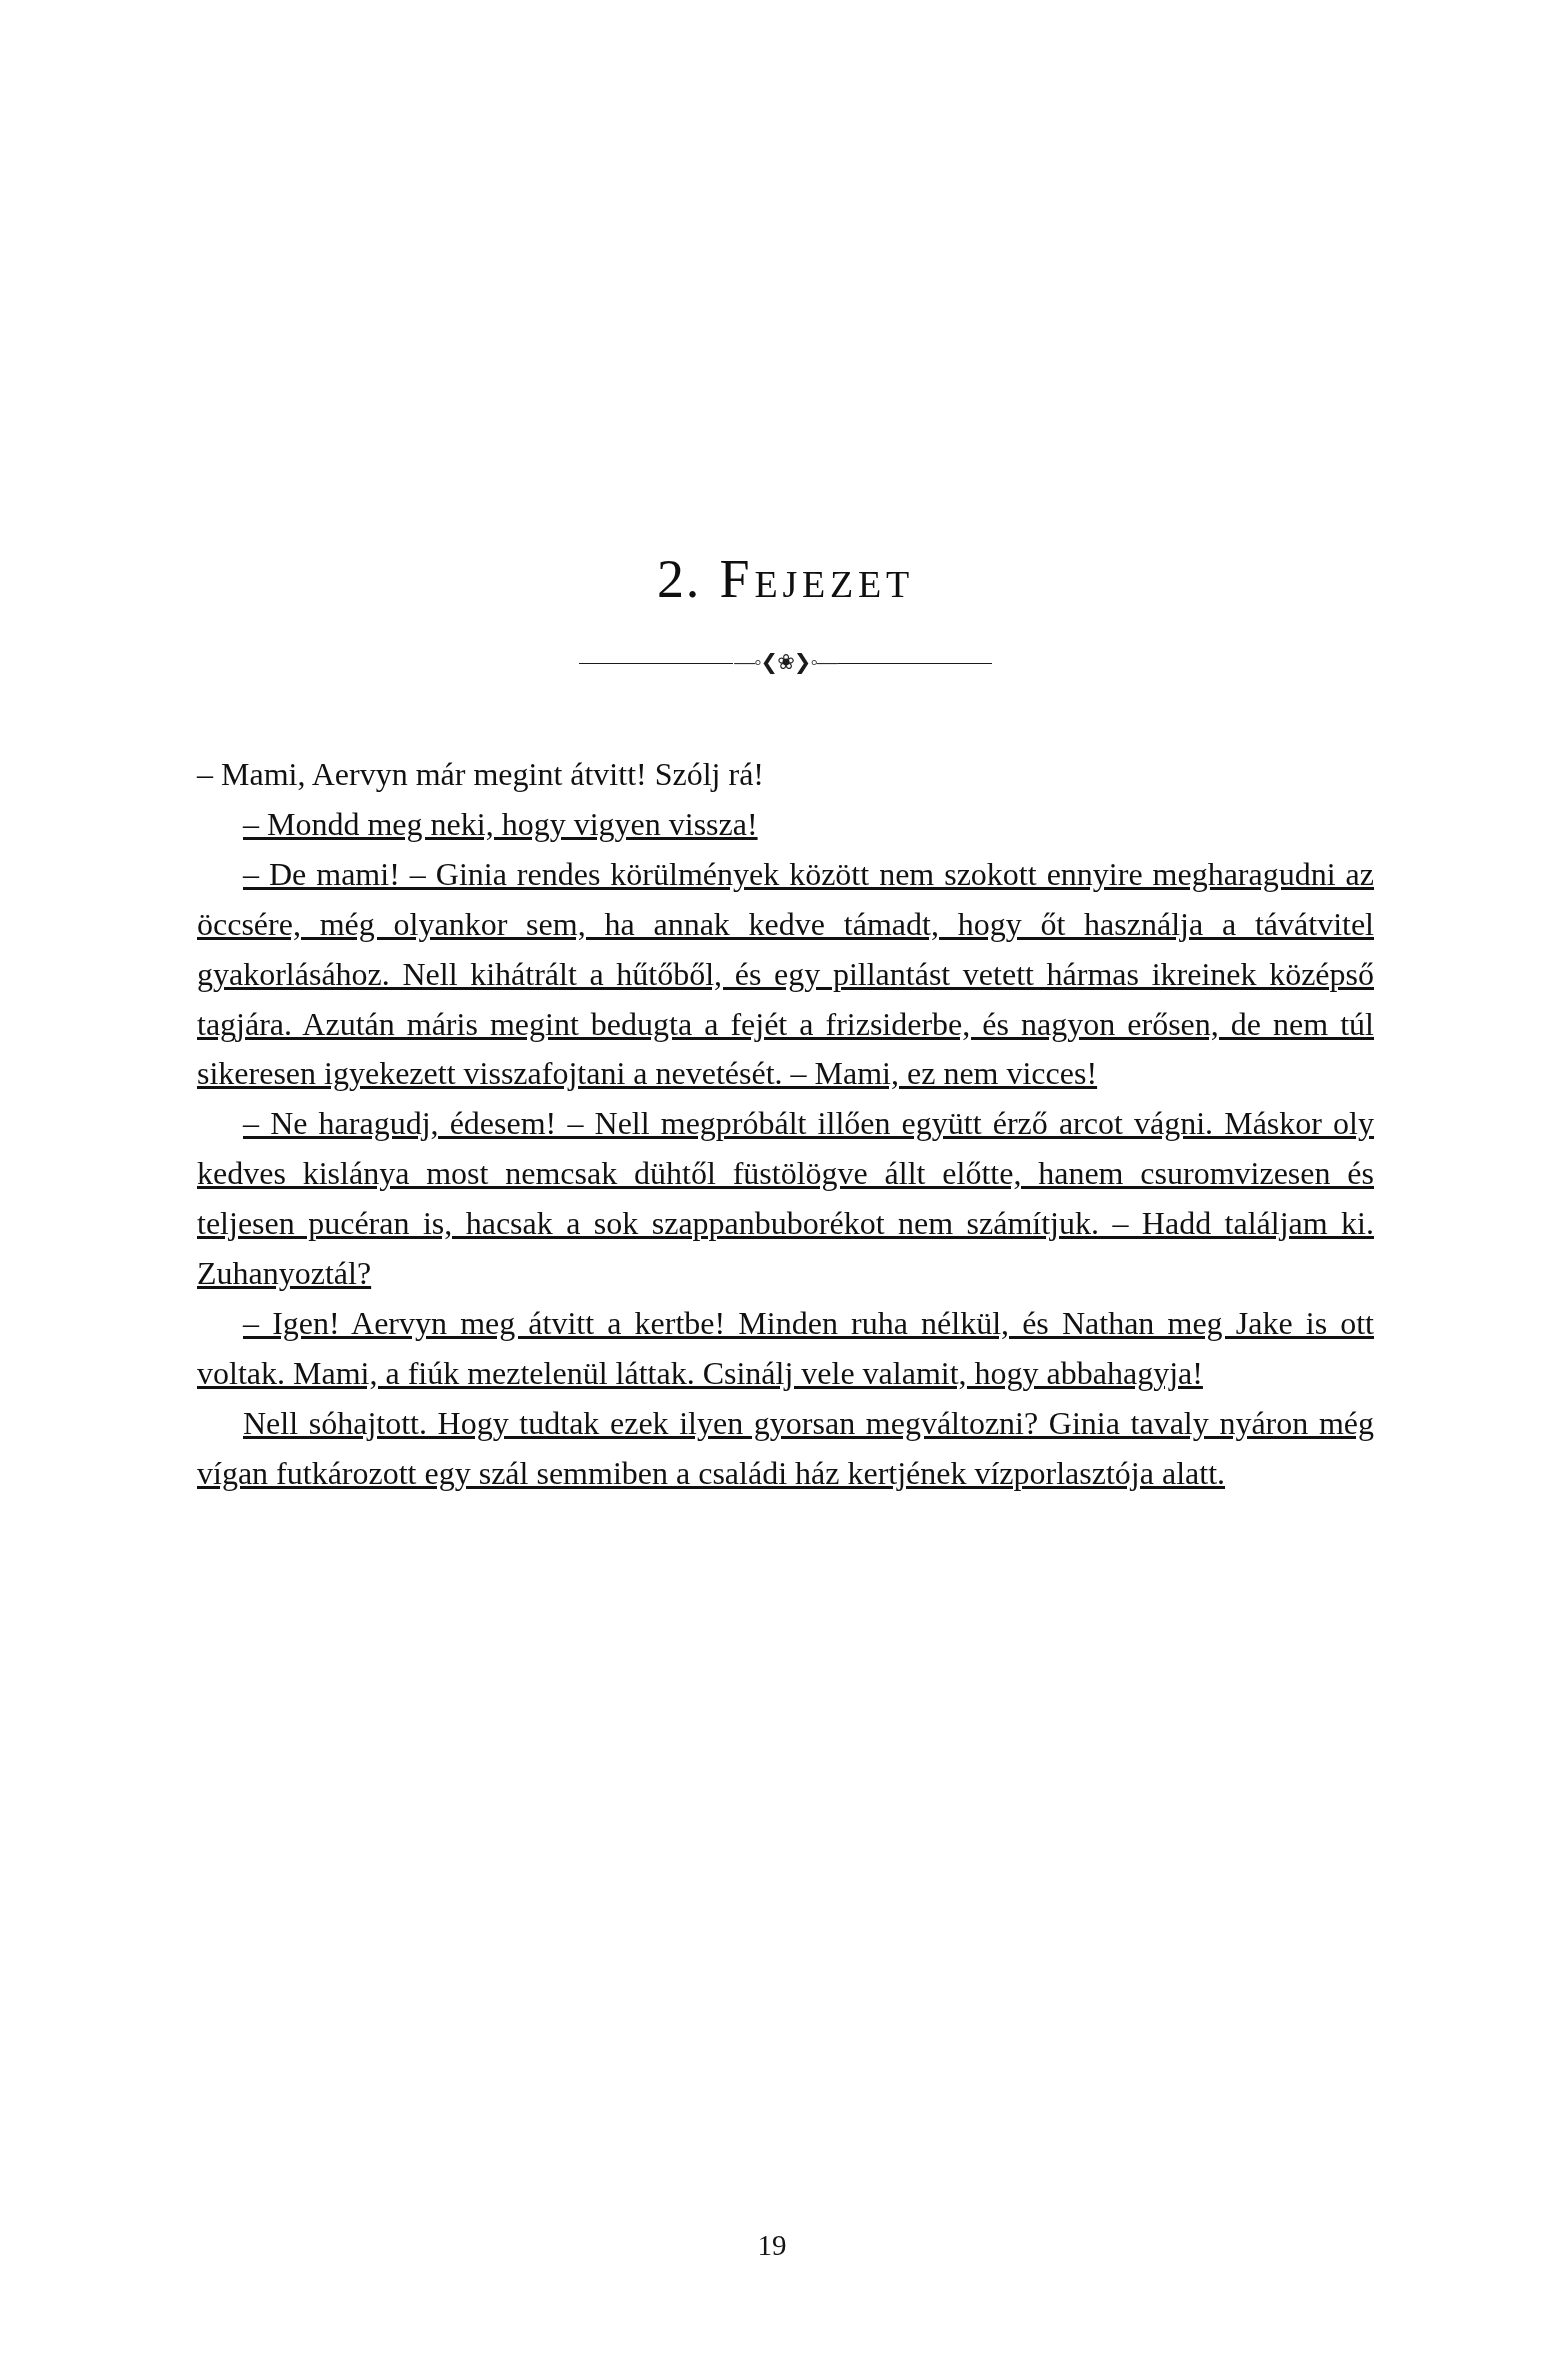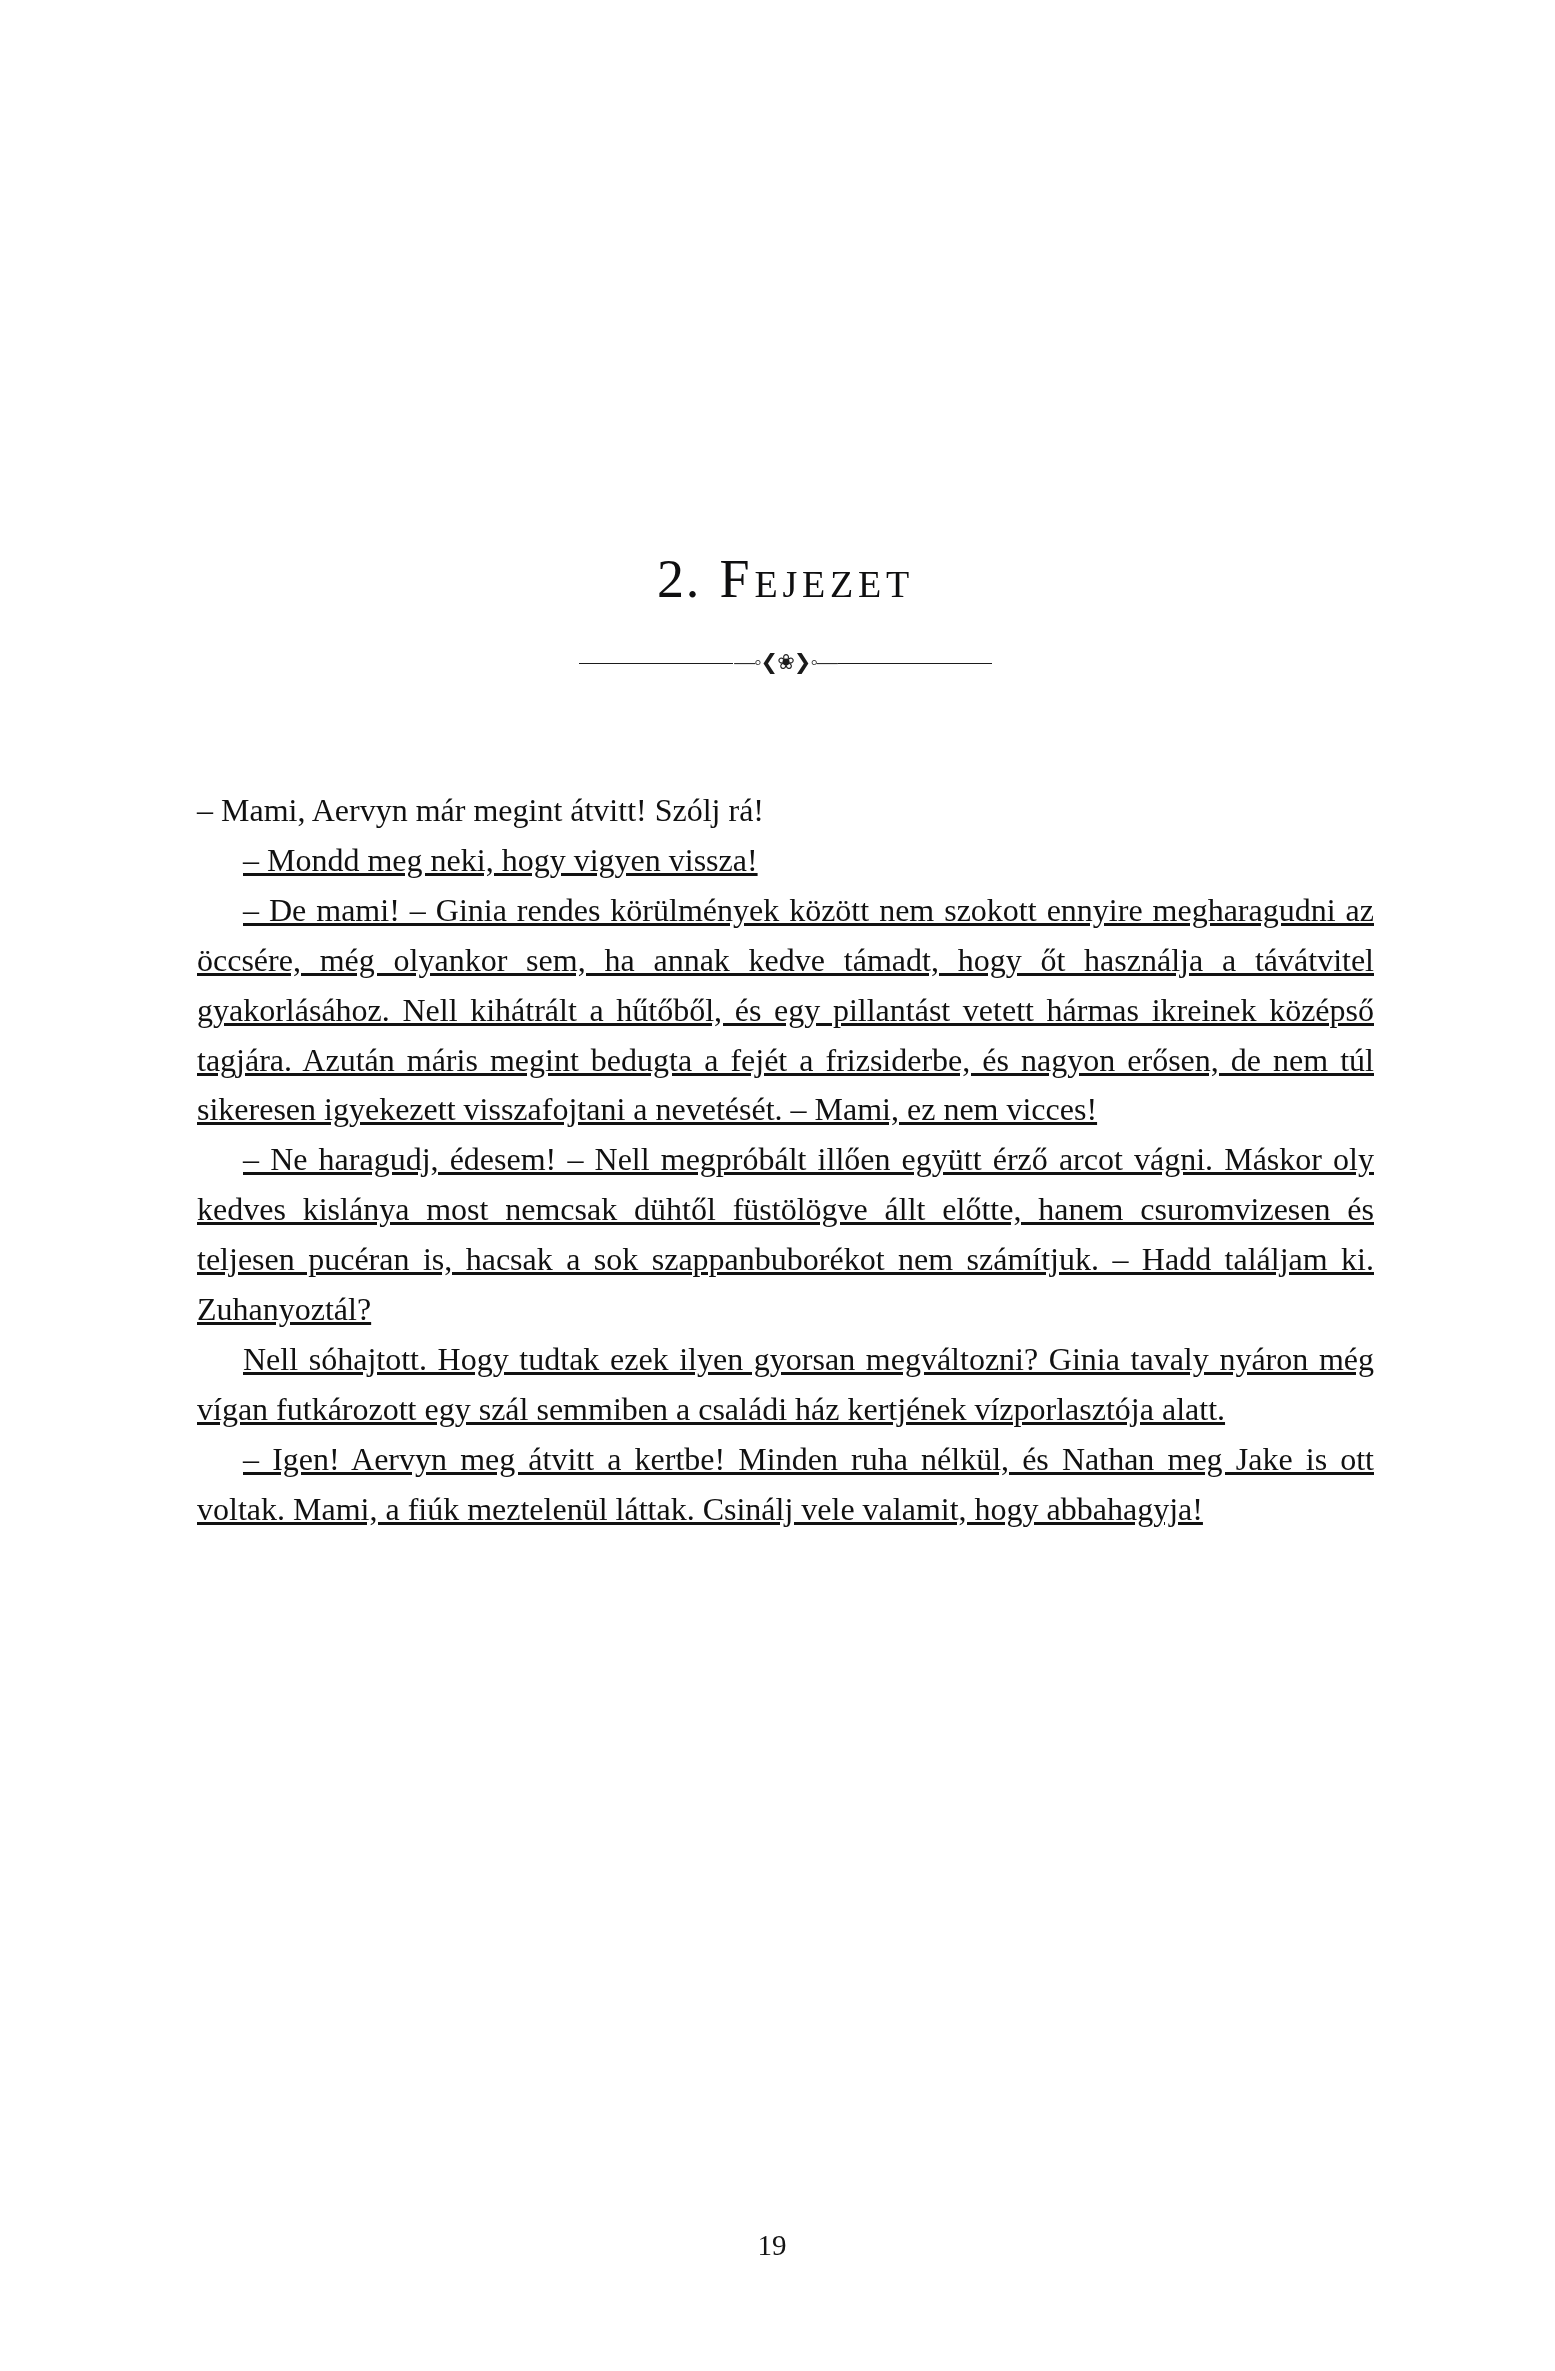--- a/index.html
+++ b/index.html
@@ -61,21 +61,21 @@
     left: 50%;
     top: 0;
     transform: translateX(-50%);
     font-size: 21px;
     line-height: 25px;
     color: #1b1b1b;
     letter-spacing: -1px;
     white-space: nowrap;
   }
   .body-text {
-    margin-top: 111px;
+    margin-top: 75px;
     font-size: 32px;
     line-height: 1.56;
     text-align: justify;
     color: #111111;
     hyphens: manual;
   }
   .body-text p {
     margin: 0;
     text-indent: 0;
   }
@@ -112,21 +112,21 @@
       <div class="rule left"></div>
       <div class="mid">—◦❮❀❯◦—</div>
       <div class="rule right"></div>
     </div>
 
     <div class="body-text">
       <p>– Mami, Aervyn már megint átvitt! Szólj rá!</p>
       <p class="indent">– Mondd meg neki, hogy vigyen vissza!</p>
       <p class="indent">– De mami! – Ginia rendes körülmények között nem szokott ennyire megharagudni az öccsére, még olyankor sem, ha annak kedve támadt, hogy őt használja a távátvitel gyakorlásához. Nell kihátrált a hűtőből, és egy pillantást vetett hármas ikreinek középső tagjára. Azután máris megint bedugta a fejét a frizsiderbe, és nagyon erősen, de nem túl sikeresen igyekezett visszafojtani a nevetését. – Mami, ez nem vicces!</p>
       <p class="indent">– Ne haragudj, édesem! – Nell megpróbált illően együtt érző arcot vágni. Máskor oly kedves kislánya most nemcsak dühtől füstölögve állt előtte, hanem csuromvizesen és teljesen pucéran is, hacsak a sok szappanbuborékot nem számítjuk. – Hadd találjam ki. Zuhanyoztál?</p>
+      <p class="indent">– Igen! Aervyn meg átvitt a kertbe! Minden ruha nélkül, és Nathan meg Jake is ott voltak. Mami, a fiúk meztelenül láttak. Csinálj vele valamit, hogy abbahagyja!</p>
       <p class="indent">Nell sóhajtott. Hogy tudtak ezek ilyen gyorsan megváltozni? Ginia tavaly nyáron még vígan futkározott egy szál semmiben a családi ház kertjének vízporlasztója alatt.</p>
-      <p class="indent">– Igen! Aervyn meg átvitt a kertbe! Minden ruha nélkül, és Nathan meg Jake is ott voltak. Mami, a fiúk meztelenül láttak. Csinálj vele valamit, hogy abbahagyja!</p>
     </div>
 
   </div>
 
   <div class="folio">19</div>
 </div>
 
 
 </body></html>

